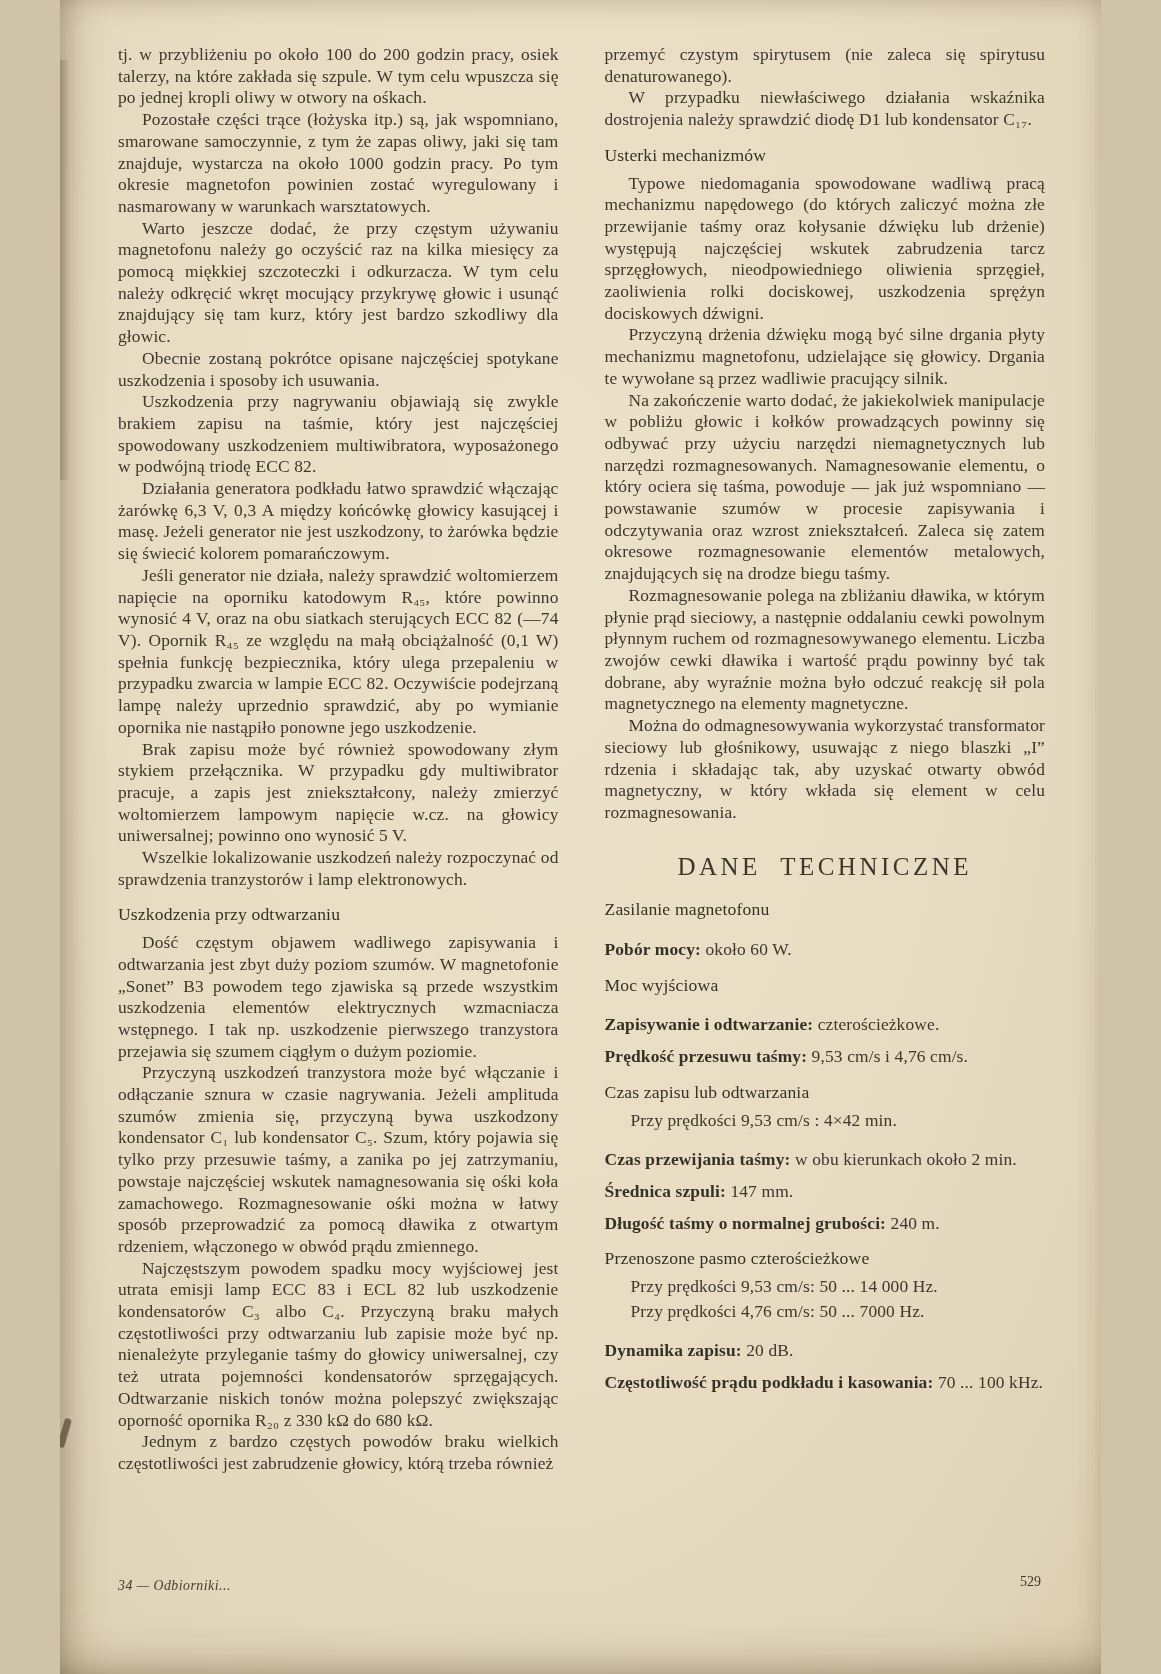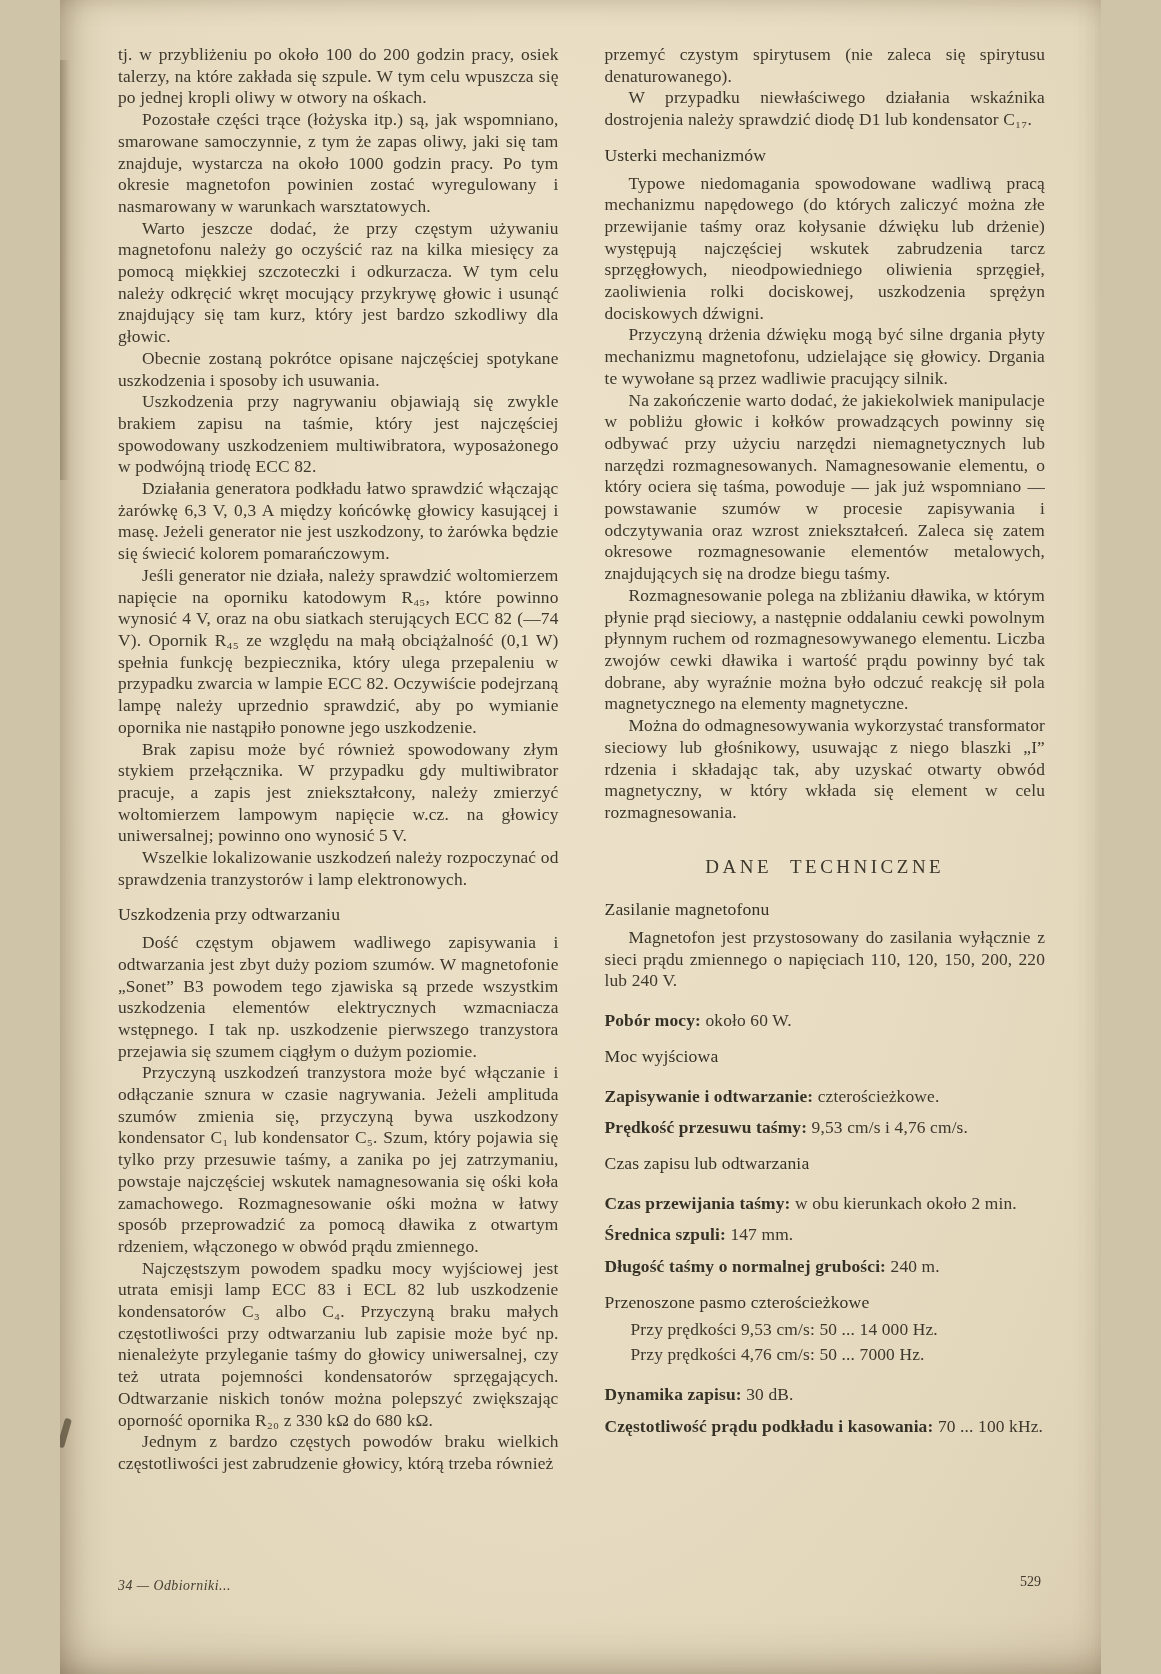--- a/index.html
+++ b/index.html
@@ -35,21 +35,21 @@
   .head{
     font-weight:400;
     font-size:17.6px;
     margin:14px 0 6px;
     text-align:left;
     text-indent:0;
     color:#363126;
   }
   .center-head{
     font-weight:400;
-    font-size:19px;
+    font-size:25px;
     text-align:center;
     letter-spacing:3.5px;
     word-spacing:10px;
     margin:32px 0 22px;
     text-indent:0;
   }
   .spec{margin:10px 0 0;text-indent:0;text-align:left;}
   .spec.gap{margin-top:18px;}
   .spec .lbl{font-weight:700;color:#363126;}
   .subline{margin:3px 0 0;padding-left:26px;text-indent:0;text-align:left;}
@@ -105,40 +105,40 @@
       <h3 class="head">Usterki mechanizmów</h3>
       <p class="para">Typowe niedomagania spowodowane wadliwą pracą mechanizmu napędowego (do których zaliczyć można złe przewijanie taśmy oraz kołysanie dźwięku lub drżenie) występują najczęściej wskutek zabrudzenia tarcz sprzęgłowych, nieodpowiedniego oliwienia sprzęgieł, zaoliwienia rolki dociskowej, uszkodzenia sprężyn dociskowych dźwigni.</p>
       <p class="para">Przyczyną drżenia dźwięku mogą być silne drgania płyty mechanizmu magnetofonu, udzielające się głowicy. Drgania te wywołane są przez wadliwie pracujący silnik.</p>
       <p class="para">Na zakończenie warto dodać, że jakiekolwiek manipulacje w pobliżu głowic i kołków prowadzących powinny się odbywać przy użyciu narzędzi niemagnetycznych lub narzędzi rozmagnesowanych. Namagnesowanie elementu, o który ociera się taśma, powoduje — jak już wspomniano — powstawanie szumów w procesie zapisywania i odczytywania oraz wzrost zniekształceń. Zaleca się zatem okresowe rozmagnesowanie elementów metalowych, znajdujących się na drodze biegu taśmy.</p>
       <p class="para">Rozmagnesowanie polega na zbliżaniu dławika, w którym płynie prąd sieciowy, a następnie oddalaniu cewki powolnym płynnym ruchem od rozmagnesowywanego elementu. Liczba zwojów cewki dławika i wartość prądu powinny być tak dobrane, aby wyraźnie można było odczuć reakcję sił pola magnetycznego na elementy magnetyczne.</p>
       <p class="para">Można do odmagnesowywania wykorzystać transformator sieciowy lub głośnikowy, usuwając z niego blaszki „I” rdzenia i składając tak, aby uzyskać otwarty obwód magnetyczny, w który wkłada się element w celu rozmagnesowania.</p>
 
       <h2 class="center-head">DANE TECHNICZNE</h2>
 
       <h3 class="head">Zasilanie magnetofonu</h3>
-      <p class="para">Magnetofon jest przystosowany do zasilania wyłącznie z sieci prądu zmiennego o napięciach 110, 120, 150, 200, 220 lub 240 V.</p>
 
       <p class="spec gap"><span class="lbl">Pobór mocy:</span> <span>około 60 W.</span></p>
 
       <h3 class="head">Moc wyjściowa</h3>
 
       <p class="spec gap"><span class="lbl">Zapisywanie i odtwarzanie:</span> <span>czterościeżkowe.</span></p>
       <p class="spec"><span class="lbl">Prędkość przesuwu taśmy:</span> <span>9,53 cm/s i 4,76 cm/s.</span></p>
 
       <h3 class="head">Czas zapisu lub odtwarzania</h3>
+      <p class="subline">Przy prędkości 9,53 cm/s : 4×42 min.</p>
 
       <p class="spec gap"><span class="lbl">Czas przewijania taśmy:</span> <span>w obu kierunkach około 2 min.</span></p>
       <p class="spec"><span class="lbl">Średnica szpuli:</span> <span>147 mm.</span></p>
       <p class="spec"><span class="lbl">Długość taśmy o normalnej grubości:</span> <span>240 m.</span></p>
 
       <h3 class="head">Przenoszone pasmo czterościeżkowe</h3>
       <p class="subline first">Przy prędkości 9,53 cm/s: 50 ... 14 000 Hz.</p>
       <p class="subline">Przy prędkości 4,76 cm/s: 50 ... 7000 Hz.</p>
 
-      <p class="spec gap"><span class="lbl">Dynamika zapisu:</span> <span>30 dB.</span></p>
+      <p class="spec gap"><span class="lbl">Dynamika zapisu:</span> <span>20 dB.</span></p>
       <p class="spec"><span class="lbl">Częstotliwość prądu podkładu i kasowania:</span> <span>70 ... 100 kHz.</span></p>
     </div>
 
   </div>
 
   <div class="footer-left">34 — Odbiorniki...</div>
   <div class="page-number">529</div>
 </div>
 
 </body></html>

